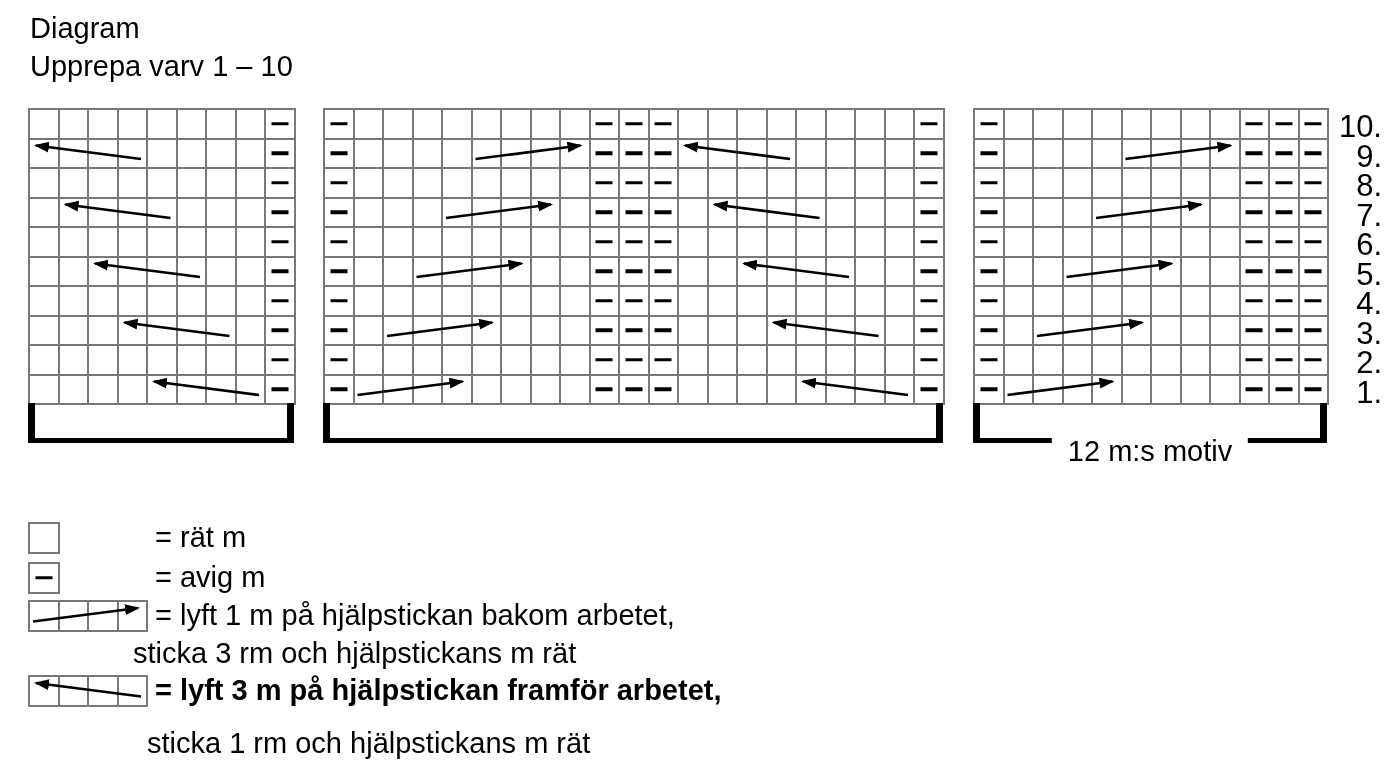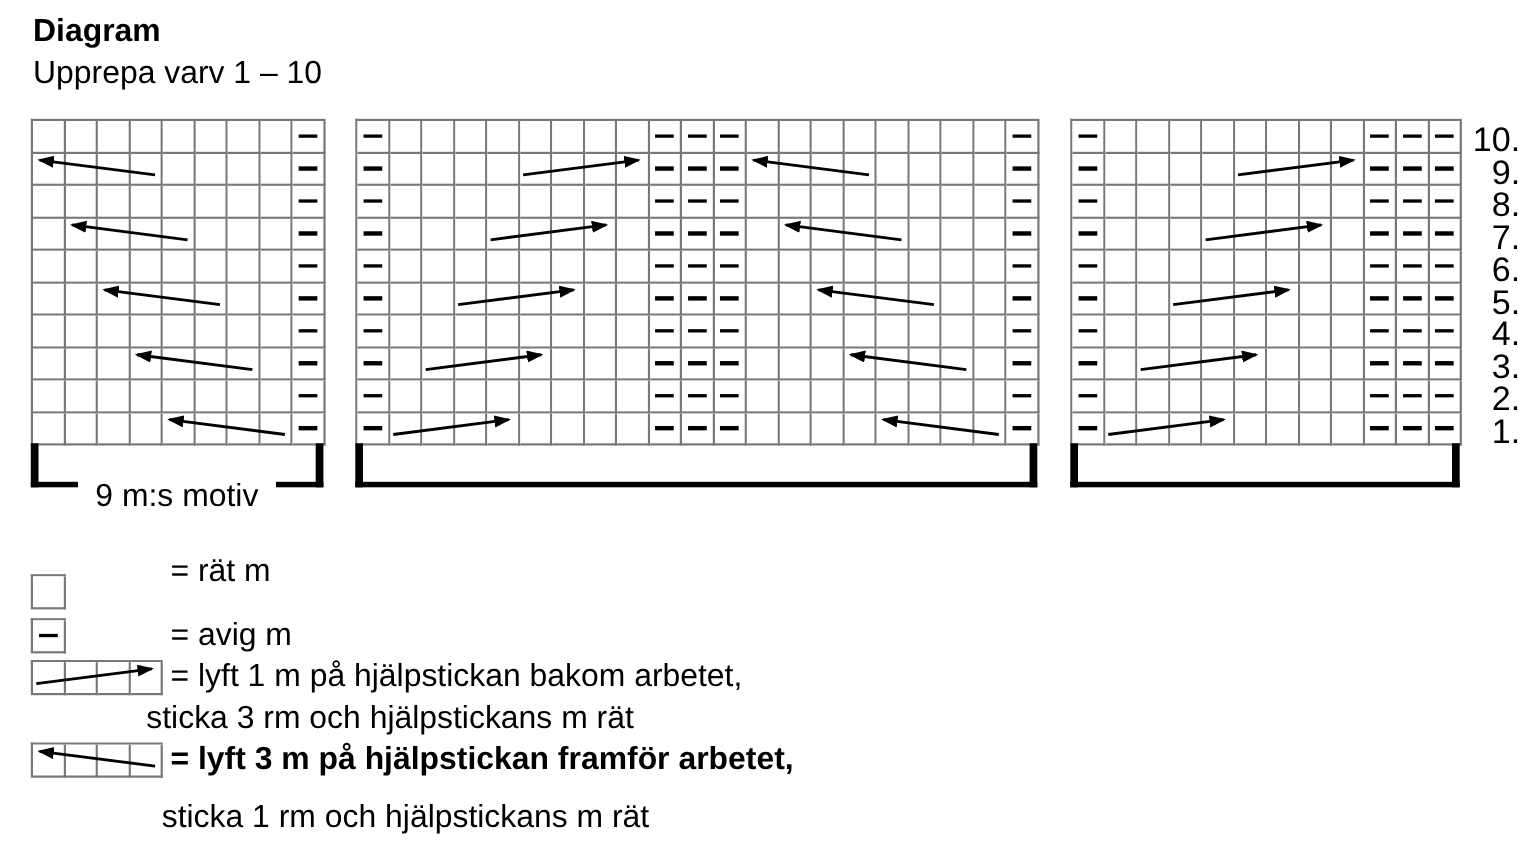--- a/index.html
+++ b/index.html
@@ -1,21 +1,21 @@
 <!DOCTYPE html>
 <html><head>
 <meta charset="utf-8">
 <style>
   html,body{margin:0;padding:0;}
   body{
     width:1388px;height:771px;position:relative;overflow:hidden;
     background:#ffffff;color:#000;
     font-family:"Liberation Sans", sans-serif;
   }
-  .page-title{position:absolute;left:30px;top:12px;font-size:29px;font-weight:bold;line-height:32px;}
+  .page-title{position:absolute;left:30px;top:12px;font-size:29px;font-weight:normal;line-height:32px;}
   .page-subtitle{position:absolute;left:30px;top:50px;font-size:29px;line-height:32px;}
 
   .knit-grid{position:absolute;top:108px;}
   .cells{display:grid;grid-auto-rows:29.5px;border-top:2px solid #787878;border-left:2px solid #787878;}
   .cell{box-sizing:border-box;border-right:2px solid #787878;border-bottom:2px solid #787878;position:relative;background:#fff;}
   .dash{position:absolute;left:50%;top:50%;transform:translate(-50%,-50%);width:17px;height:3.5px;background:#000;}
   svg.arrow-layer{position:absolute;left:0;top:0;pointer-events:none;}
 
   .row-labels{position:absolute;left:1326px;top:108px;width:56px;}
   .row-label{height:29.5px;line-height:29.5px;text-align:right;font-size:31px;transform:translateY(4px);}
@@ -721,31 +721,31 @@
     <div class="row-label">4.</div>
     <div class="row-label">3.</div>
     <div class="row-label">2.</div>
     <div class="row-label">1.</div>
   </div>
 
 <div class="bracket" style="left:28px;width:265.5px;">
   <div class="hbar"></div>
   <div class="vbar left"></div>
   <div class="vbar right"></div>
-  <div class="bracket-label">9 m:s motiv</div>
 </div>
 <div class="bracket" style="left:323px;width:619.5px;">
   <div class="hbar"></div>
   <div class="vbar left"></div>
   <div class="vbar right"></div>
 </div>
 <div class="bracket" style="left:973px;width:354px;">
   <div class="hbar"></div>
   <div class="vbar left"></div>
   <div class="vbar right"></div>
+  <div class="bracket-label">12 m:s motiv</div>
 </div>
 
 <div class="legend-symbol" style="top:522px;">
     <div class="cells" style="grid-template-columns:29.5px;">
       <div class="cell"></div>
     </div>
   </div>
 <div class="legend-symbol" style="top:562px;">
     <div class="cells" style="grid-template-columns:29.5px;">
       <div class="cell">
@@ -779,18 +779,18 @@
     <svg class="arrow-layer" width="120" height="31.5" viewBox="0 0 120 31.5">
       <defs>
         <marker id="ah4" markerUnits="userSpaceOnUse" markerWidth="16" markerHeight="12" refX="13" refY="5.5" orient="auto">
           <path d="M0,0 L15,5.5 L0,11 Z" fill="#000000"></path>
         </marker>
       </defs>
       <line x1="113" y1="21.5" x2="8" y2="8" stroke="#000000" stroke-width="2.6" marker-end="url(#ah4)"></line>
     </svg>
   </div>
 
-<div class="legend-text" style="left:155px;top:504px;">= rät m</div>
+<div class="legend-text" style="left:155px;top:522px;">= rät m</div>
 <div class="legend-text" style="left:155px;top:562px;text-align:right;">= avig m</div>
 <div class="legend-text" style="left:155px;top:600px;">= lyft 1 m på hjälpstickan bakom arbetet,</div>
 <div class="legend-text" style="left:133px;top:638px;">sticka 3 rm och hjälpstickans m rät</div>
 <div class="legend-text" style="left:155px;top:675px;font-weight:bold;">= lyft 3 m på hjälpstickan framför arbetet,</div>
 <div class="legend-text" style="left:147px;top:712px;margin-top:16px;">sticka 1 rm och hjälpstickans m rät</div>
 
 </body></html>

